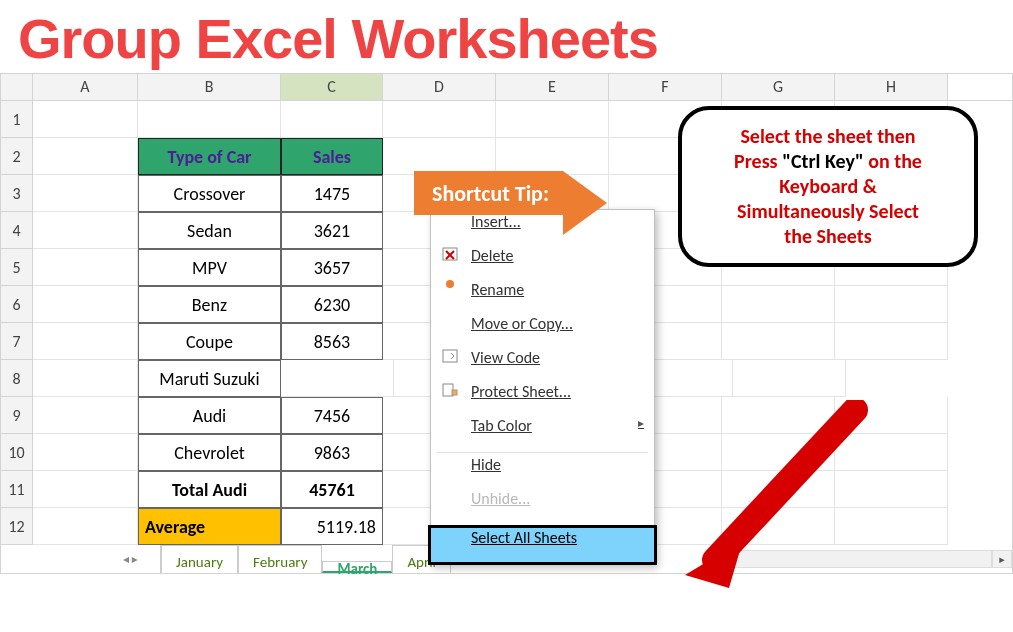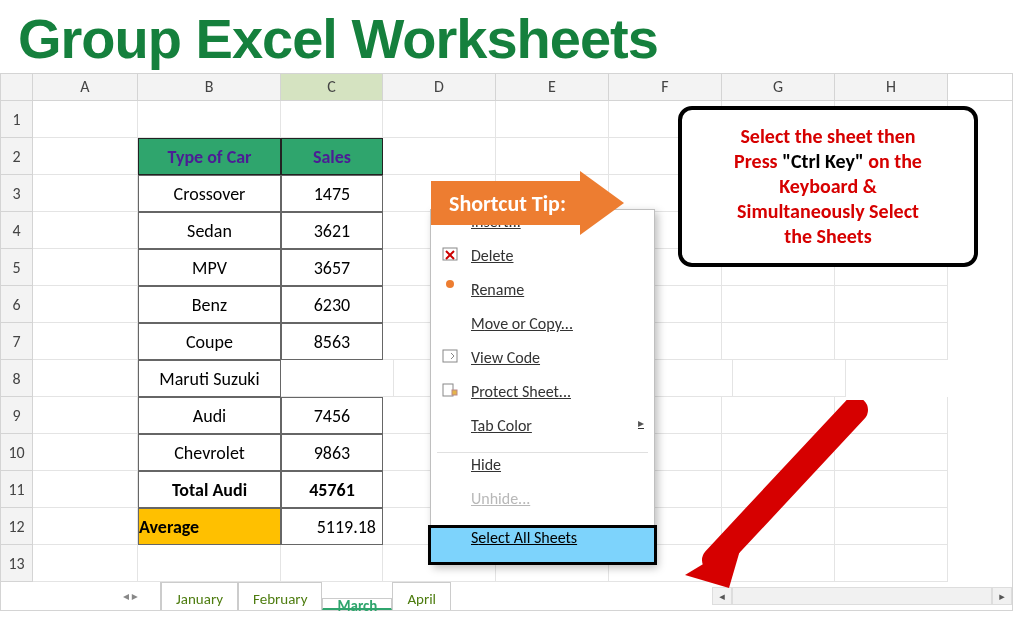--- a/index.html
+++ b/index.html
@@ -8,21 +8,21 @@
     font-family: Calibri, Arial, sans-serif;
     background: #fff;
     width: 1013px;
     height: 632px;
     overflow: hidden;
     position: relative;
   }
   .title {
     font-size: 56px;
     font-weight: 900;
-    color: #15803d;
+    color: #ef4444;
     padding: 6px 18px 2px 18px;
     font-family: Arial, sans-serif;
     letter-spacing: -1px;
   }
   .sheet-area {
     position: relative;
     border: 1px solid #d4d4d4;
   }
   .col-headers {
     display: flex;
@@ -69,21 +69,21 @@
   }
   .th-green {
     background: #2fa56d;
     color: #4c1d95;
     font-weight: 700;
     border: 1px solid #222;
   }
   .bordered { border: 1px solid #666; }
   .bold { font-weight: 800; }
   .yellow-cell { background: #ffc000; border: 1px solid #666; font-weight: 800;}
-  .left { justify-content: flex-start; }
+  .left { justify-content: flex-start; padding-left: 6px;}
   .right { justify-content: flex-end; padding-right: 6px;}
   .tabs-bar {
     height: 28px;
     display: flex;
     align-items: stretch;
     background: #fff;
     position: relative;
     padding-left: 100px;
   }
   .tab-nav {
@@ -107,22 +107,22 @@
   .scrollbar-right {
     position:absolute; right:0; top:0; height:28px; width:300px;
     display:flex; align-items:center;
   }
   .scrollbar-right .track{flex:1;height:18px;background:#f1f1f1;border:1px solid #ddd;}
   .scrollbar-right .btn{width:20px;height:18px;background:#f1f1f1;border:1px solid #ddd;display:flex;align-items:center;justify-content:center;font-size:11px;color:#555;}
 
   
   .tip-banner {
     position: absolute;
-    top: 171px; left: 431px;
-    display:flex;align-items:center;
+    top: 171px; left: 414px;
+    display:flex;align-items:flex-start;
     z-index: 5;
   }
   .tip-body {
     background: #ed7d31;
     color: #fff;
     font-weight: 700;
     font-size: 22px;
     padding: 8px 14px 8px 18px;
     height: 44px;
     display:flex;align-items:center;
@@ -134,21 +134,21 @@
     border-left: 44px solid #ed7d31;
   }
 
   
   .bubble {
     position: absolute;
     top: 106px; left: 678px;
     width: 300px;
     background: #fff;
     border: 4px solid #000;
-    border-radius: 14px;
+    border-radius: 31px;
     padding: 14px 14px;
     text-align: center;
     font-size: 20px;
     font-weight: 700;
     z-index: 6;
     line-height: 1.25;
   }
   .bubble .red{color:#d60000;}
   .bubble .black{color:#000;}
 
@@ -344,31 +344,20 @@
       <div class="cell w-A"></div>
       <div class="cell w-B yellow-cell left">Average</div>
       <div class="cell w-C bordered right">5119.18</div>
       <div class="cell w-D"></div>
         <div class="cell w-E"></div>
         <div class="cell w-F"></div>
         <div class="cell w-G"></div>
         <div class="cell w-H"></div>
     </div>
 
-    <div class="row">
-      <div class="row-head">13</div>
-      <div class="cell w-A"></div>
-      <div class="cell w-B"></div>
-      <div class="cell w-C"></div>
-      <div class="cell w-D"></div>
-        <div class="cell w-E"></div>
-        <div class="cell w-F"></div>
-        <div class="cell w-G"></div>
-        <div class="cell w-H"></div>
-    </div>
   </div>
 
   <div class="tabs-bar">
     <div class="tab-nav">◂ ▸</div>
     <div class="sheet-tab">January</div>
     <div class="sheet-tab">February</div>
     <div class="sheet-tab active">March</div>
     <div class="sheet-tab">April</div>
     <div class="scrollbar-right">
       <div class="btn">◂</div>

